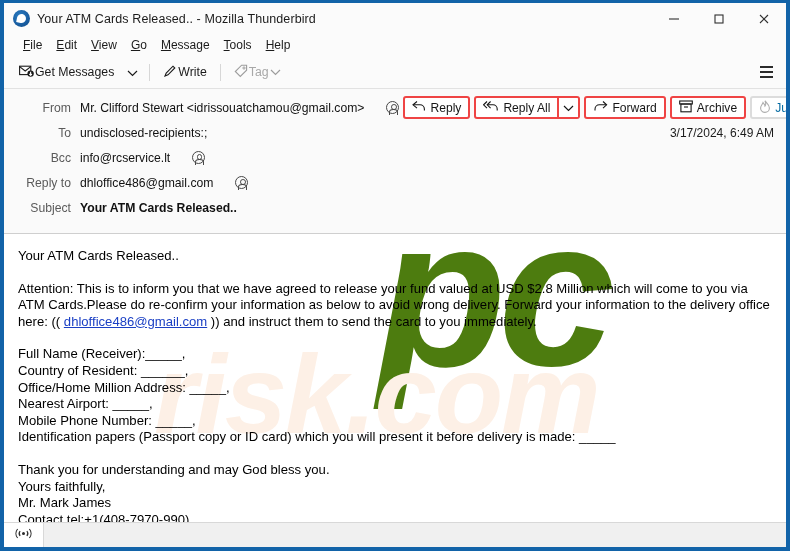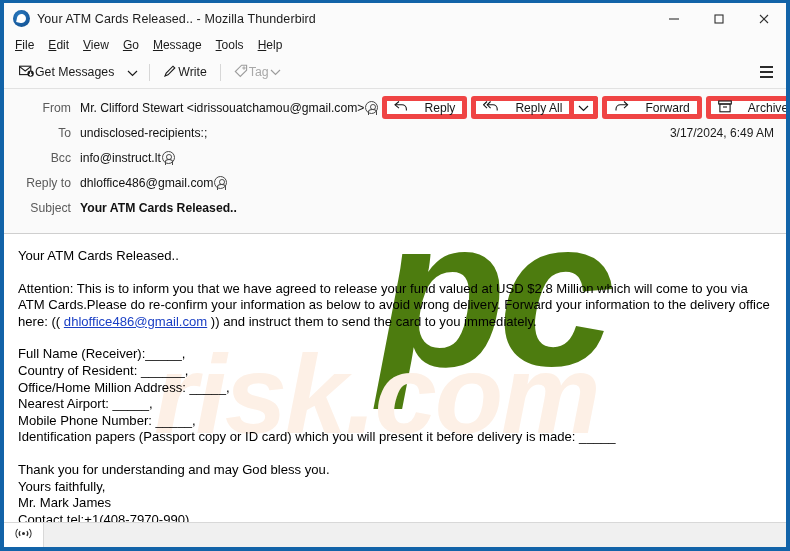--- a/index.html
+++ b/index.html
@@ -71,21 +71,21 @@
     color: #303030;
   }
   .wc svg { display: block; }
 
   
   .menubar {
     height: 22px;
     background: #fbfbfb;
     display: flex;
     align-items: center;
-    padding-left: 4px;
+    padding-left: 12px;
     flex: 0 0 auto;
   }
   .menu-item {
     font-size: 12px;
     color: #1b1b1b;
     padding: 1px 7px;
     white-space: nowrap;
   }
   .menu-item u { text-decoration: underline; }
 
@@ -153,21 +153,21 @@
     font-size: 12.2px;
     color: #5a5a5a;
     padding-right: 9px;
     white-space: nowrap;
   }
   .hdr-value {
     font-size: 12.2px;
     color: #111111;
     display: flex;
     align-items: center;
-    gap: 1px;
+    gap: 22px;
     white-space: nowrap;
   }
   .hdr-value.bold { font-weight: bold; }
   .hdr-grow { flex: 1; }
   .hdr-date {
     font-size: 12px;
     color: #1b1b1b;
     white-space: nowrap;
     padding-right: 4px;
   }
@@ -199,27 +199,27 @@
   
   .hdr-actions {
     display: flex;
     align-items: center;
     gap: 0;
     padding-right: 4px;
   }
   .abtn {
     display: flex;
     align-items: center;
-    gap: 16px;
+    gap: 4px;
     height: 23px;
     padding: 0 7px;
     font-size: 12.1px;
     color: #161616;
     background: #ffffff;
-    border: 5px solid #ef4444;
+    border: 2px solid #ef4444;
     border-radius: 3px;
     margin-left: 4px;
     white-space: nowrap;
   }
   .abtn.dim { color: #0369a1; border-color: #dcdcdc; }
   .abtn.dim svg { opacity: 0.35; }
   .abtn.attached-left { margin-left: 0; border-left: none; border-radius: 0 3px 3px 0; padding: 0 4px; }
   .abtn.attached-right { border-radius: 3px 0 0 3px; }
 
   
@@ -461,21 +461,21 @@
         <div class="hdr-value">
           <span>undisclosed-recipients:;</span>
         </div>
         <div class="hdr-grow"></div>
         <div class="hdr-date">3/17/2024, 6:49 AM</div>
       </div>
 
       <div class="hdr-row">
         <div class="hdr-label">Bcc</div>
         <div class="hdr-value">
-          <span>info@instruct.lt</span>
+          <span>info@rcservice.lt</span>
           <span class="contact-badge"></span>
         </div>
       </div>
 
       <div class="hdr-row">
         <div class="hdr-label">Reply to</div>
         <div class="hdr-value">
           <span>dhloffice486@gmail.com</span>
           <span class="contact-badge"></span>
         </div>

